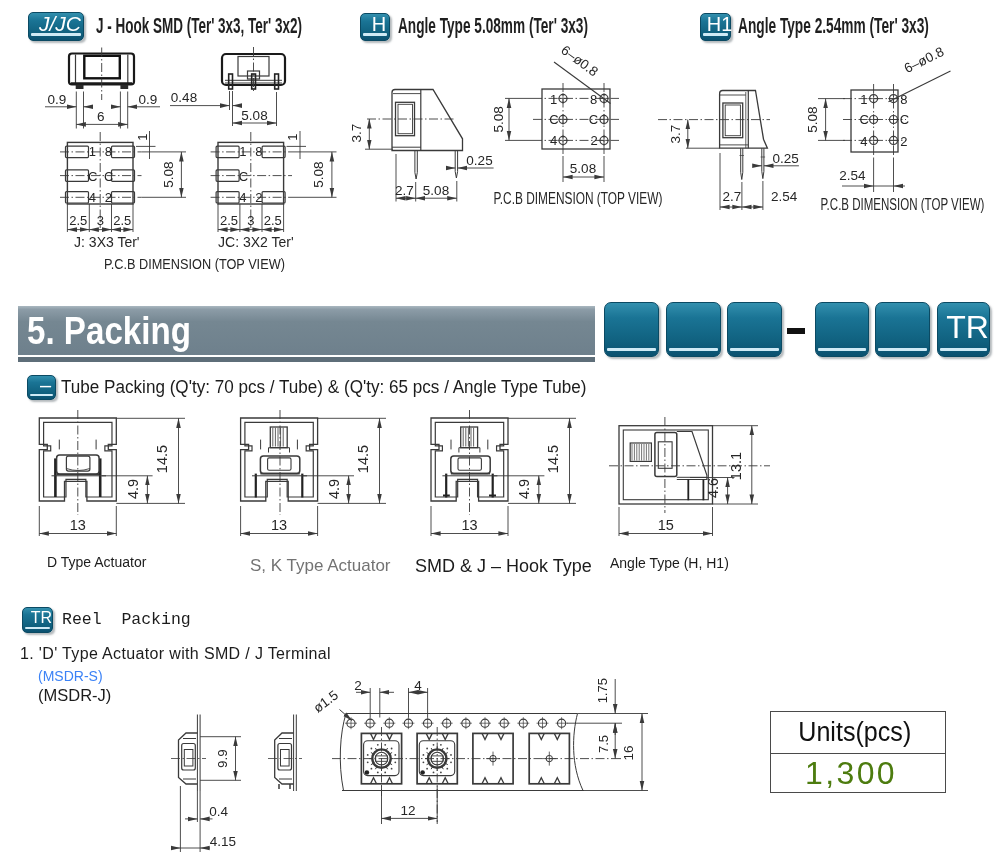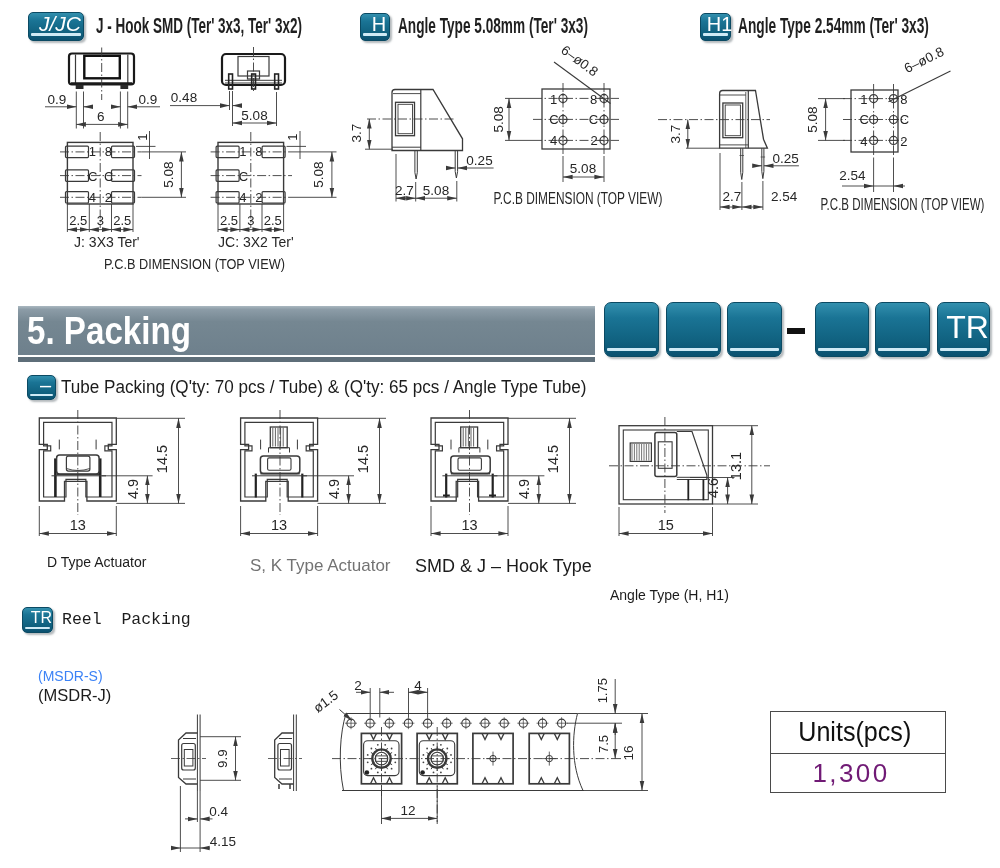--- a/index.html
+++ b/index.html
@@ -634,29 +634,30 @@
         </g>
       </g>
 </svg>
 
 <div class="abs" style="left:25px;top:554px;width:100px;text-align:left;font-size:14px;color:#1c1c1c;margin-left:22px;">D Type Actuator</div>
 
 <div class="abs" style="left:219px;top:556px;font-size:17px;color:#737373;margin-left:31px;">S, K Type Actuator</div>
 
 <div class="abs" style="left:415px;top:556px;font-size:18px;color:#1c1c1c;">SMD &amp; J – Hook Type</div>
 
-<div class="abs" style="left:610px;top:555px;font-size:14px;color:#1c1c1c;margin-top:32px;">Angle Type (H, H1)</div>
+<div class="abs" style="left:610px;top:555px;font-size:14px;color:#1c1c1c;">Angle Type (H, H1)</div>
 
 <div class="badge" style="left:22px;top:607px;width:31px;height:26px;">
   <div class="txt" style="font-size:16px;">TR</div>
   <div class="shine" style="bottom:3px;height:2.2px;"></div>
 </div>
 
 <div class="abs" style="left:62px;top:610px;font-size:16.5px;color:#1c1c1c;font-family:Liberation Mono, monospace;">Reel&nbsp; Packing</div>
 
+<div class="abs" style="left:20px;top:645px;font-size:16px;letter-spacing:0.35px;color:#1c1c1c;">1. 'D' Type Actuator with SMD / J Terminal</div>
 
 <div class="abs" style="left:38px;top:668px;font-size:14px;color:#3b82f6;">(MSDR-S)</div>
 
 <div class="abs" style="left:38px;top:686px;font-size:16.5px;color:#1c1c1c;">(MSDR-J)</div>
 
 <svg class="abs" style="left:155px;top:650px;" width="510" height="218" viewBox="155 650 510 218" fill="none" stroke="#3a3a3a" stroke-width="1.1">
 
 <g>
         <line x1="197.4" y1="714.5" x2="197.4" y2="791" stroke-width="1.0"></line>
         <line x1="200.1" y1="714.5" x2="200.1" y2="791" stroke-width="1.0"></line>
@@ -902,16 +903,16 @@
         </g>
       </g>
 </svg>
 
 <div class="abs" style="left:770px;top:711px;width:176px;height:82px;box-sizing:border-box;border:1.6px solid #4a4a4a;">
 
   <div style="box-sizing:border-box;height:41.5px;border-bottom:1.4px solid #4a4a4a;display:flex;align-items:center;justify-content:center;font-size:27px;color:#111;padding-right:7px;">
         <span style="transform:scaleX(0.93);display:inline-block;">Units(pcs)</span>
       </div>
 
-  <div style="box-sizing:border-box;height:39px;display:flex;align-items:center;justify-content:center;font-size:26px;letter-spacing:2.4px;color:#701a75;padding-right:14px;">1,300</div>
+  <div style="box-sizing:border-box;height:39px;display:flex;align-items:center;justify-content:center;font-size:32px;letter-spacing:2.4px;color:#4d7c0f;padding-right:14px;">1,300</div>
 </div>
 
 </div>
 
 </body></html>

